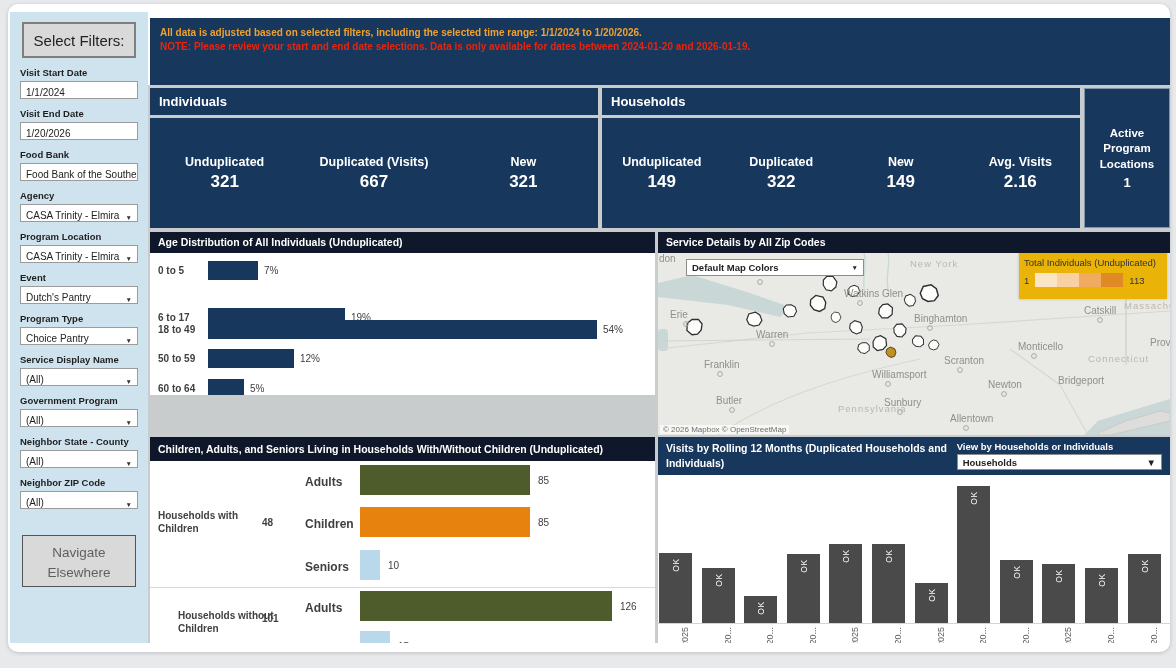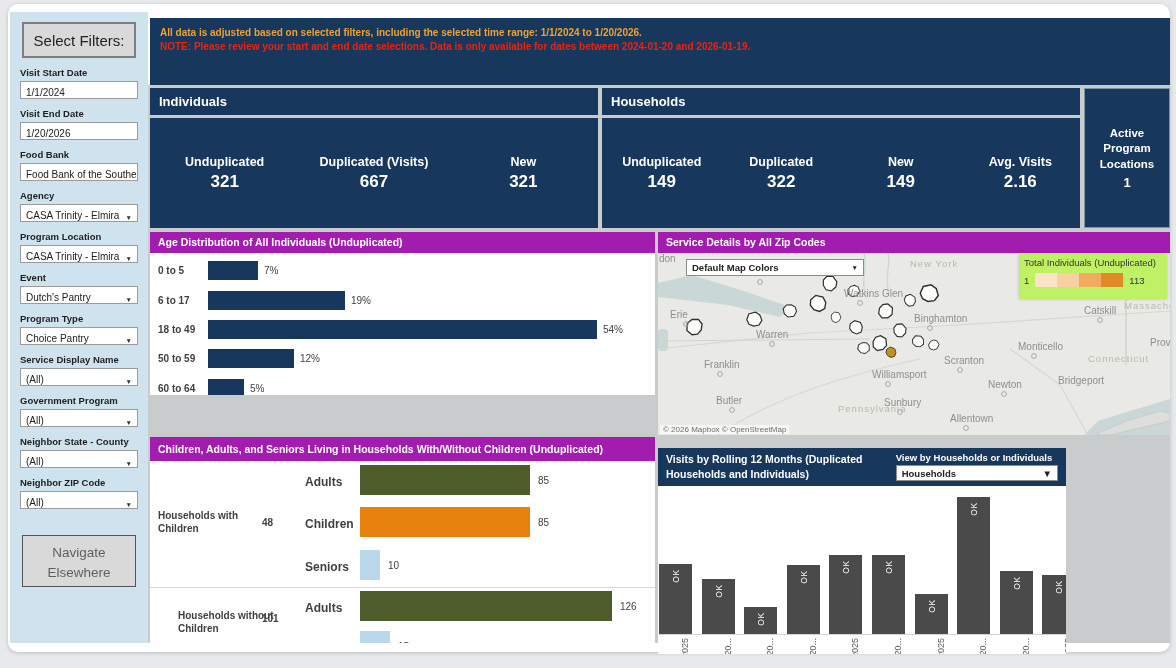--- a/index.html
+++ b/index.html
@@ -32,35 +32,35 @@
   .kpi-head { height:27px; background:#17375c; color:#fff; font-weight:bold; font-size:13px; line-height:27px; padding-left:9px; }
   .kpi-body { margin-top:3px; height:110px; background:#17375c; display:flex; align-items:center; }
   .metric { flex:1; text-align:center; color:#fff; }
   .metric .m-label { font-size:12.5px; font-weight:bold; }
   .metric .m-value { font-size:17px; font-weight:bold; margin-top:3px; }
   .active-panel { position:absolute; left:1084px; top:88px; width:86px; height:140px; background:#17375c; border:1px solid #7d94ad; color:#fff; display:flex; flex-direction:column; align-items:center; justify-content:center; text-align:center; }
   .active-panel .a-label { font-size:11.5px; font-weight:bold; line-height:1.35; }
   .active-panel .a-value { font-size:13px; font-weight:bold; margin-top:3px; }
 
   
-  .sec-head { background:#a21caf; color:#fff; font-size:10.5px; font-weight:bold; padding-left:8px; }
+  .sec-head { background:#0f172a; color:#fff; font-size:10.5px; font-weight:bold; padding-left:8px; }
   .panel { position:absolute; }
   .panel-body { position:relative; background:#fff; overflow:hidden; }
 
   
   .age-row { position:absolute; left:0; height:28px; display:flex; align-items:center; width:100%; }
   .age-label { width:58px; padding-left:8px; font-size:10px; font-weight:bold; color:#3f3f3f; }
   .age-bar { height:19px; background:#17375c; }
   .age-val { margin-left:6px; font-size:10px; color:#3f3f3f; }
 
   
   .map-body { position:relative; background:#e9e9e6; overflow:hidden; }
   .map-dd { position:absolute; left:28px; top:6px; width:178px; height:17px; background:#fff; border:1px solid #8c8c8c; font-size:9.5px; font-weight:bold; color:#222; display:flex; align-items:center; justify-content:space-between; padding:0 5px; z-index:5; }
   .map-dd .caret { font-size:6.5px; }
-  .legend { position:absolute; right:3px; top:0px; width:148px; height:46px; background:#bef264; box-shadow:0 0 3px rgba(0,0,0,.2); z-index:5; padding:4px 5px; }
+  .legend { position:absolute; right:3px; top:0px; width:148px; height:46px; background:#eab308; box-shadow:0 0 3px rgba(0,0,0,.2); z-index:5; padding:4px 5px; }
   .legend-title { font-size:9.5px; color:#333; }
   .legend-row { display:flex; align-items:center; margin-top:5px; }
   .legend-min,.legend-max { font-size:9.5px; color:#333; }
   .legend-swatches { display:flex; margin:0 6px; }
   .legend-swatches div { width:22px; height:14px; }
   .map-attr { position:absolute; left:2px; bottom:1px; font-size:8px; color:#6f6f6f; background:rgba(255,255,255,.65); padding:0 3px; z-index:5; }
   svg text.city  { font-size:10px; fill:#8f8f8c; }
   svg text.state { font-size:9.5px; fill:#bcb7ad; letter-spacing:1px; }
 
   
@@ -199,21 +199,21 @@
   </div>
 
   <div class="panel" style="left:150px;top:232px;width:505px;height:203px;">
     <div class="sec-head" style="height:21px;line-height:21px;">Age Distribution of All Individuals (Unduplicated)</div>
     <div class="panel-body" id="age-body" style="height:142px;">
         <div class="age-row" style="top: 3px;">
           <div class="age-label">0 to 5</div>
           <div class="age-bar" style="width: 50px; background: rgb(23, 55, 92);"></div>
           <span class="age-val">7%</span>
         </div>
-        <div class="age-row" style="top: 33px; align-items: center;">
+        <div class="age-row" style="top: 50px; align-items: center;">
           <div class="age-label">6 to 17</div>
           <div class="age-bar" style="width: 137px; background: rgb(23, 55, 92);"></div>
           <span class="age-val">19%</span>
         </div>
         <div class="age-row" style="top: 62px;">
           <div class="age-label">18 to 49</div>
           <div class="age-bar" style="width: 389px; background: rgb(23, 55, 92);"></div>
           <span class="age-val">54%</span>
         </div>
         <div class="age-row" style="top: 91.5px;">
@@ -354,21 +354,21 @@
         <div class="hh-cat" style="top: 140px;">Adults</div>
         <div class="hh-bar" style="top: 130px; height: 30px; width: 252px; background: rgb(78, 91, 43);"></div>
         <div class="hh-val" style="left: 470px; top: 140px;">126</div>
         <div class="hh-cat" style="top: 180px;">Seniors</div>
         <div class="hh-bar" style="top: 170px; height: 30px; width: 30px; background: rgb(185, 217, 234);"></div>
         <div class="hh-val" style="left: 248px; top: 180px;">15</div>
         <div class="hh-divider" style="top: 126px;"></div>
       </div>
   </div>
 
-  <div class="panel" style="left:658px;top:448px;width:408px;height:206px;">
+  <div class="panel" style="left:658px;top:437px;width:512px;height:206px;">
     <div class="visits-head">
       <div class="visits-title">Visits by Rolling 12 Months (Duplicated Households and Individuals)</div>
       <div class="viewby">
         <div class="viewby-label">View by Households or Individuals</div>
         <div class="viewby-dd">
           <span>Households</span>
           <span class="caret">▼</span>
         </div>
       </div>
     </div>

